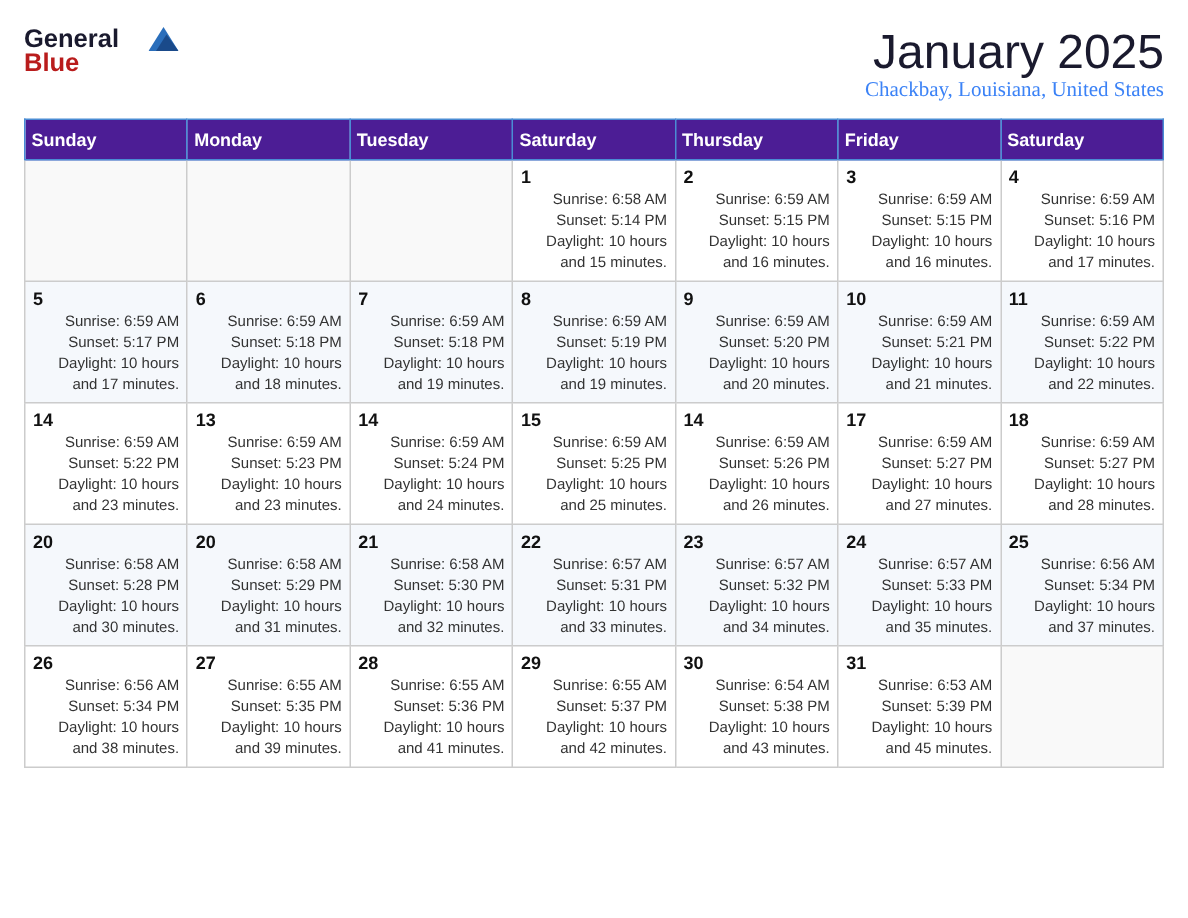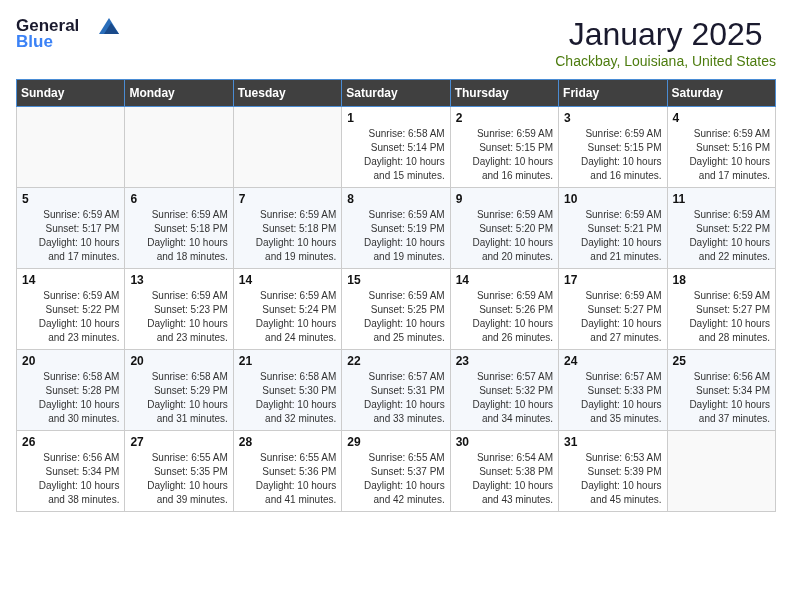--- a/index.html
+++ b/index.html
@@ -20,38 +20,39 @@
       display: flex;
       flex-direction: column;
       align-items: flex-start;
     }
     .logo-row {
       display: flex;
       align-items: center;
       gap: 18px;
     }
     .title-section {
-      text-align: center;
+      text-align: right;
     }
     .month-title {
       font-size: 32px;
       font-weight: normal;
       color: #1a1a2e;
     }
     .location {
       font-size: 14px;
-      color: #4d7c0f;
+      color: #3b82f6;
+      font-family: Liberation Serif, serif;
     }
     table {
       width: 100%;
       border-collapse: collapse;
       table-layout: fixed;
     }
     th {
-      background-color: #404040;
+      background-color: #4c1d95;
       color: #fff;
       font-size: 12px;
       font-weight: bold;
       padding: 6px 4px;
       text-align: left;
       border: 1px solid #4a8cd4;
     }
     td {
       border: 1px solid #ccc;
       vertical-align: top;
@@ -88,21 +89,21 @@
 
 <div class="header">
   <div class="logo">
     <div class="logo-row">
       <span style="font-size:17px;font-weight:bold;color:#1a1a2e;">General</span>
       <svg width="20" height="16" viewBox="0 0 20 16" style="margin-left:2px;">
         <polygon points="0,16 10,0 20,16" fill="#2a6ebb"></polygon>
         <polygon points="5,16 12,5 20,16" fill="#1a4a8a"></polygon>
       </svg>
     </div>
-    <span style="font-size:17px;font-weight:bold;color:#3b82f6;margin-top:-4px;">Blue</span>
+    <span style="font-size:17px;font-weight:bold;color:#b91c1c;margin-top:-4px;">Blue</span>
   </div>
   <div class="title-section">
     <div class="month-title">January 2025</div>
     <div class="location">Chackbay, Louisiana, United States</div>
   </div>
 </div>
 
 <table>
   <thead>
     <tr>

